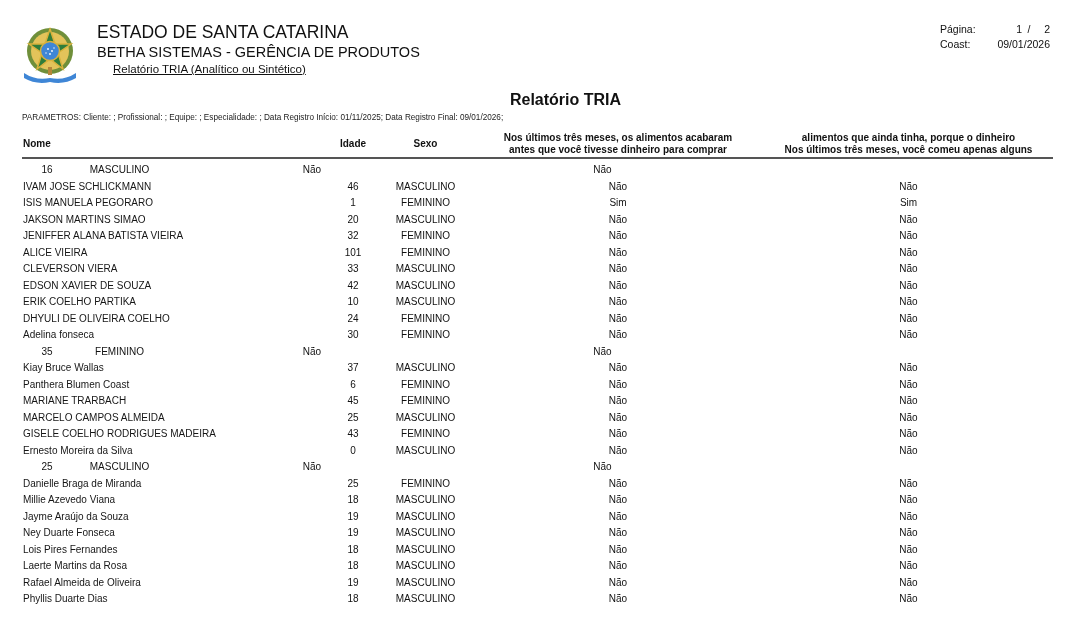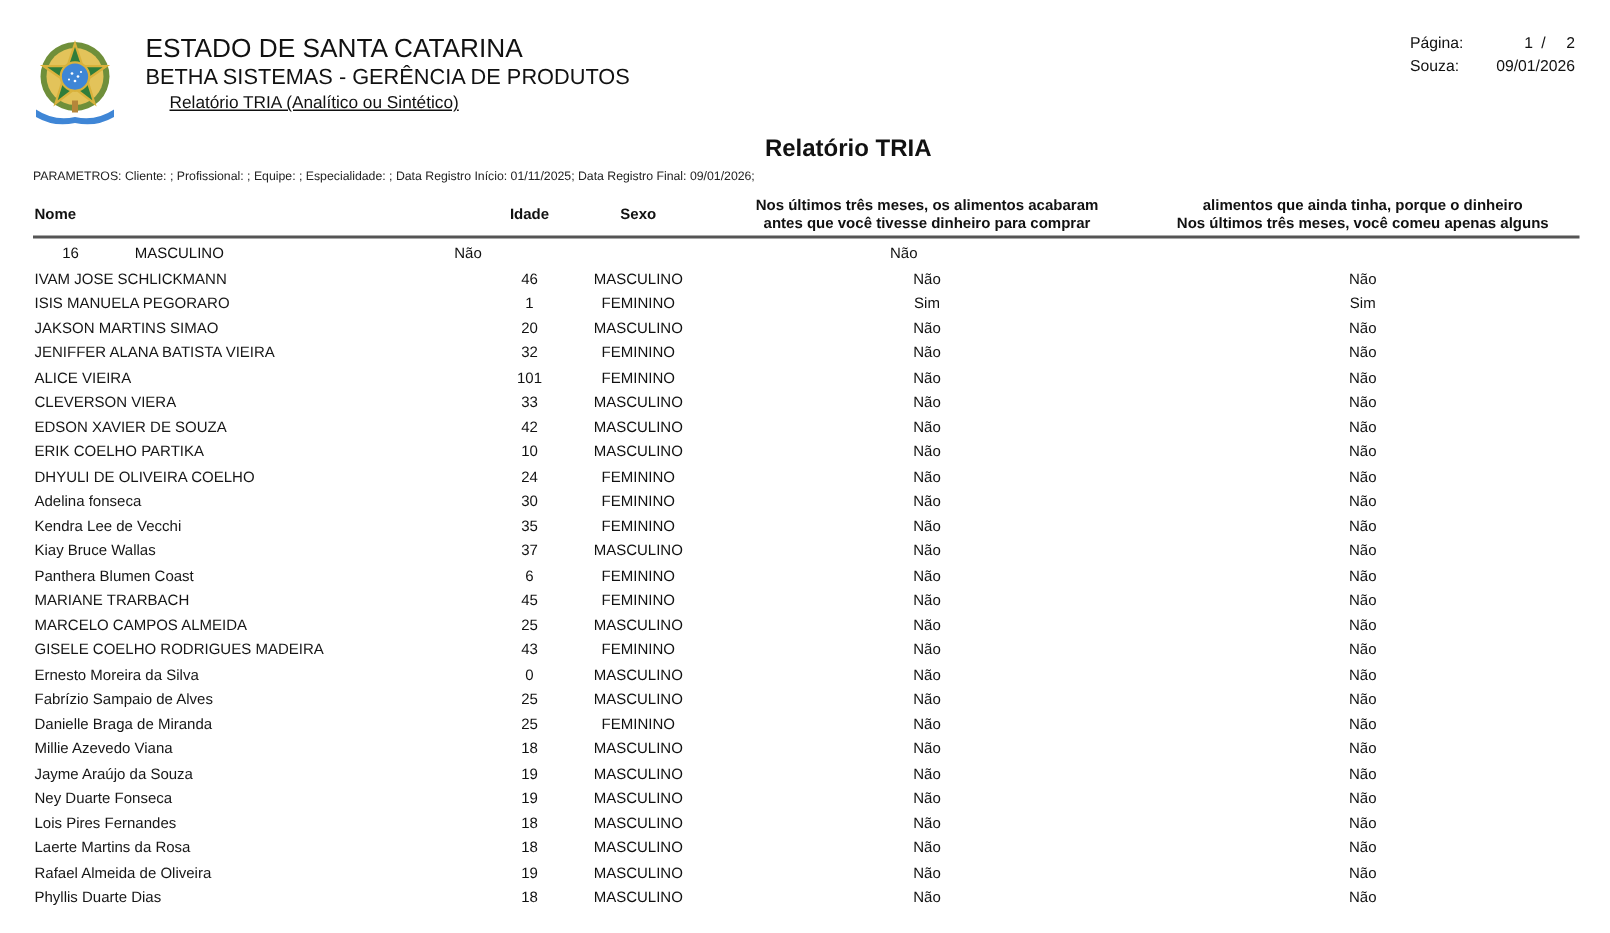--- a/index.html
+++ b/index.html
@@ -156,21 +156,21 @@
 <div class="hdr-line3">Relatório TRIA (Analítico ou Sintético)</div>
 
 <div class="meta">
   <div class="meta-row">
     <span>Página:</span>
     <span class="mval page-val">
       <span class="cur">1</span><span class="sep">/</span><span class="tot">2</span>
     </span>
   </div>
   <div class="meta-row">
-    <span>Souza:</span>
+    <span>Coast:</span>
     <span class="mval">09/01/2026</span>
   </div>
 </div>
 
 <div class="report-title">Relatório TRIA</div>
 <div class="params">PARAMETROS: Cliente: ; Profissional: ; Equipe: ; Especialidade: ; Data Registro Início: 01/11/2025; Data Registro Final: 09/01/2026;</div>
 
 <div class="table">
   <div class="thead">
     <div class="c-name">Nome</div>
@@ -257,21 +257,20 @@
         <div class="c-q2">Não</div>
       </div>
     <div class="row">
         <div class="c-name">Adelina fonseca</div>
         <div class="c-age">30</div>
         <div class="c-sex">FEMININO</div>
         <div class="c-q1">Não</div>
         <div class="c-q2">Não</div>
       </div>
     <div class="row">
-        <div class="c-name">Kendra Lee de Vecchi</div>
         <div class="c-age">35</div>
         <div class="c-sex">FEMININO</div>
         <div class="c-q1">Não</div>
         <div class="c-q2">Não</div>
       </div>
     <div class="row">
         <div class="c-name">Kiay Bruce Wallas</div>
         <div class="c-age">37</div>
         <div class="c-sex">MASCULINO</div>
         <div class="c-q1">Não</div>
@@ -306,21 +305,20 @@
         <div class="c-q2">Não</div>
       </div>
     <div class="row">
         <div class="c-name">Ernesto Moreira da Silva</div>
         <div class="c-age">0</div>
         <div class="c-sex">MASCULINO</div>
         <div class="c-q1">Não</div>
         <div class="c-q2">Não</div>
       </div>
     <div class="row">
-        <div class="c-name">Fabrízio Sampaio de Alves</div>
         <div class="c-age">25</div>
         <div class="c-sex">MASCULINO</div>
         <div class="c-q1">Não</div>
         <div class="c-q2">Não</div>
       </div>
     <div class="row">
         <div class="c-name">Danielle Braga de Miranda</div>
         <div class="c-age">25</div>
         <div class="c-sex">FEMININO</div>
         <div class="c-q1">Não</div>

